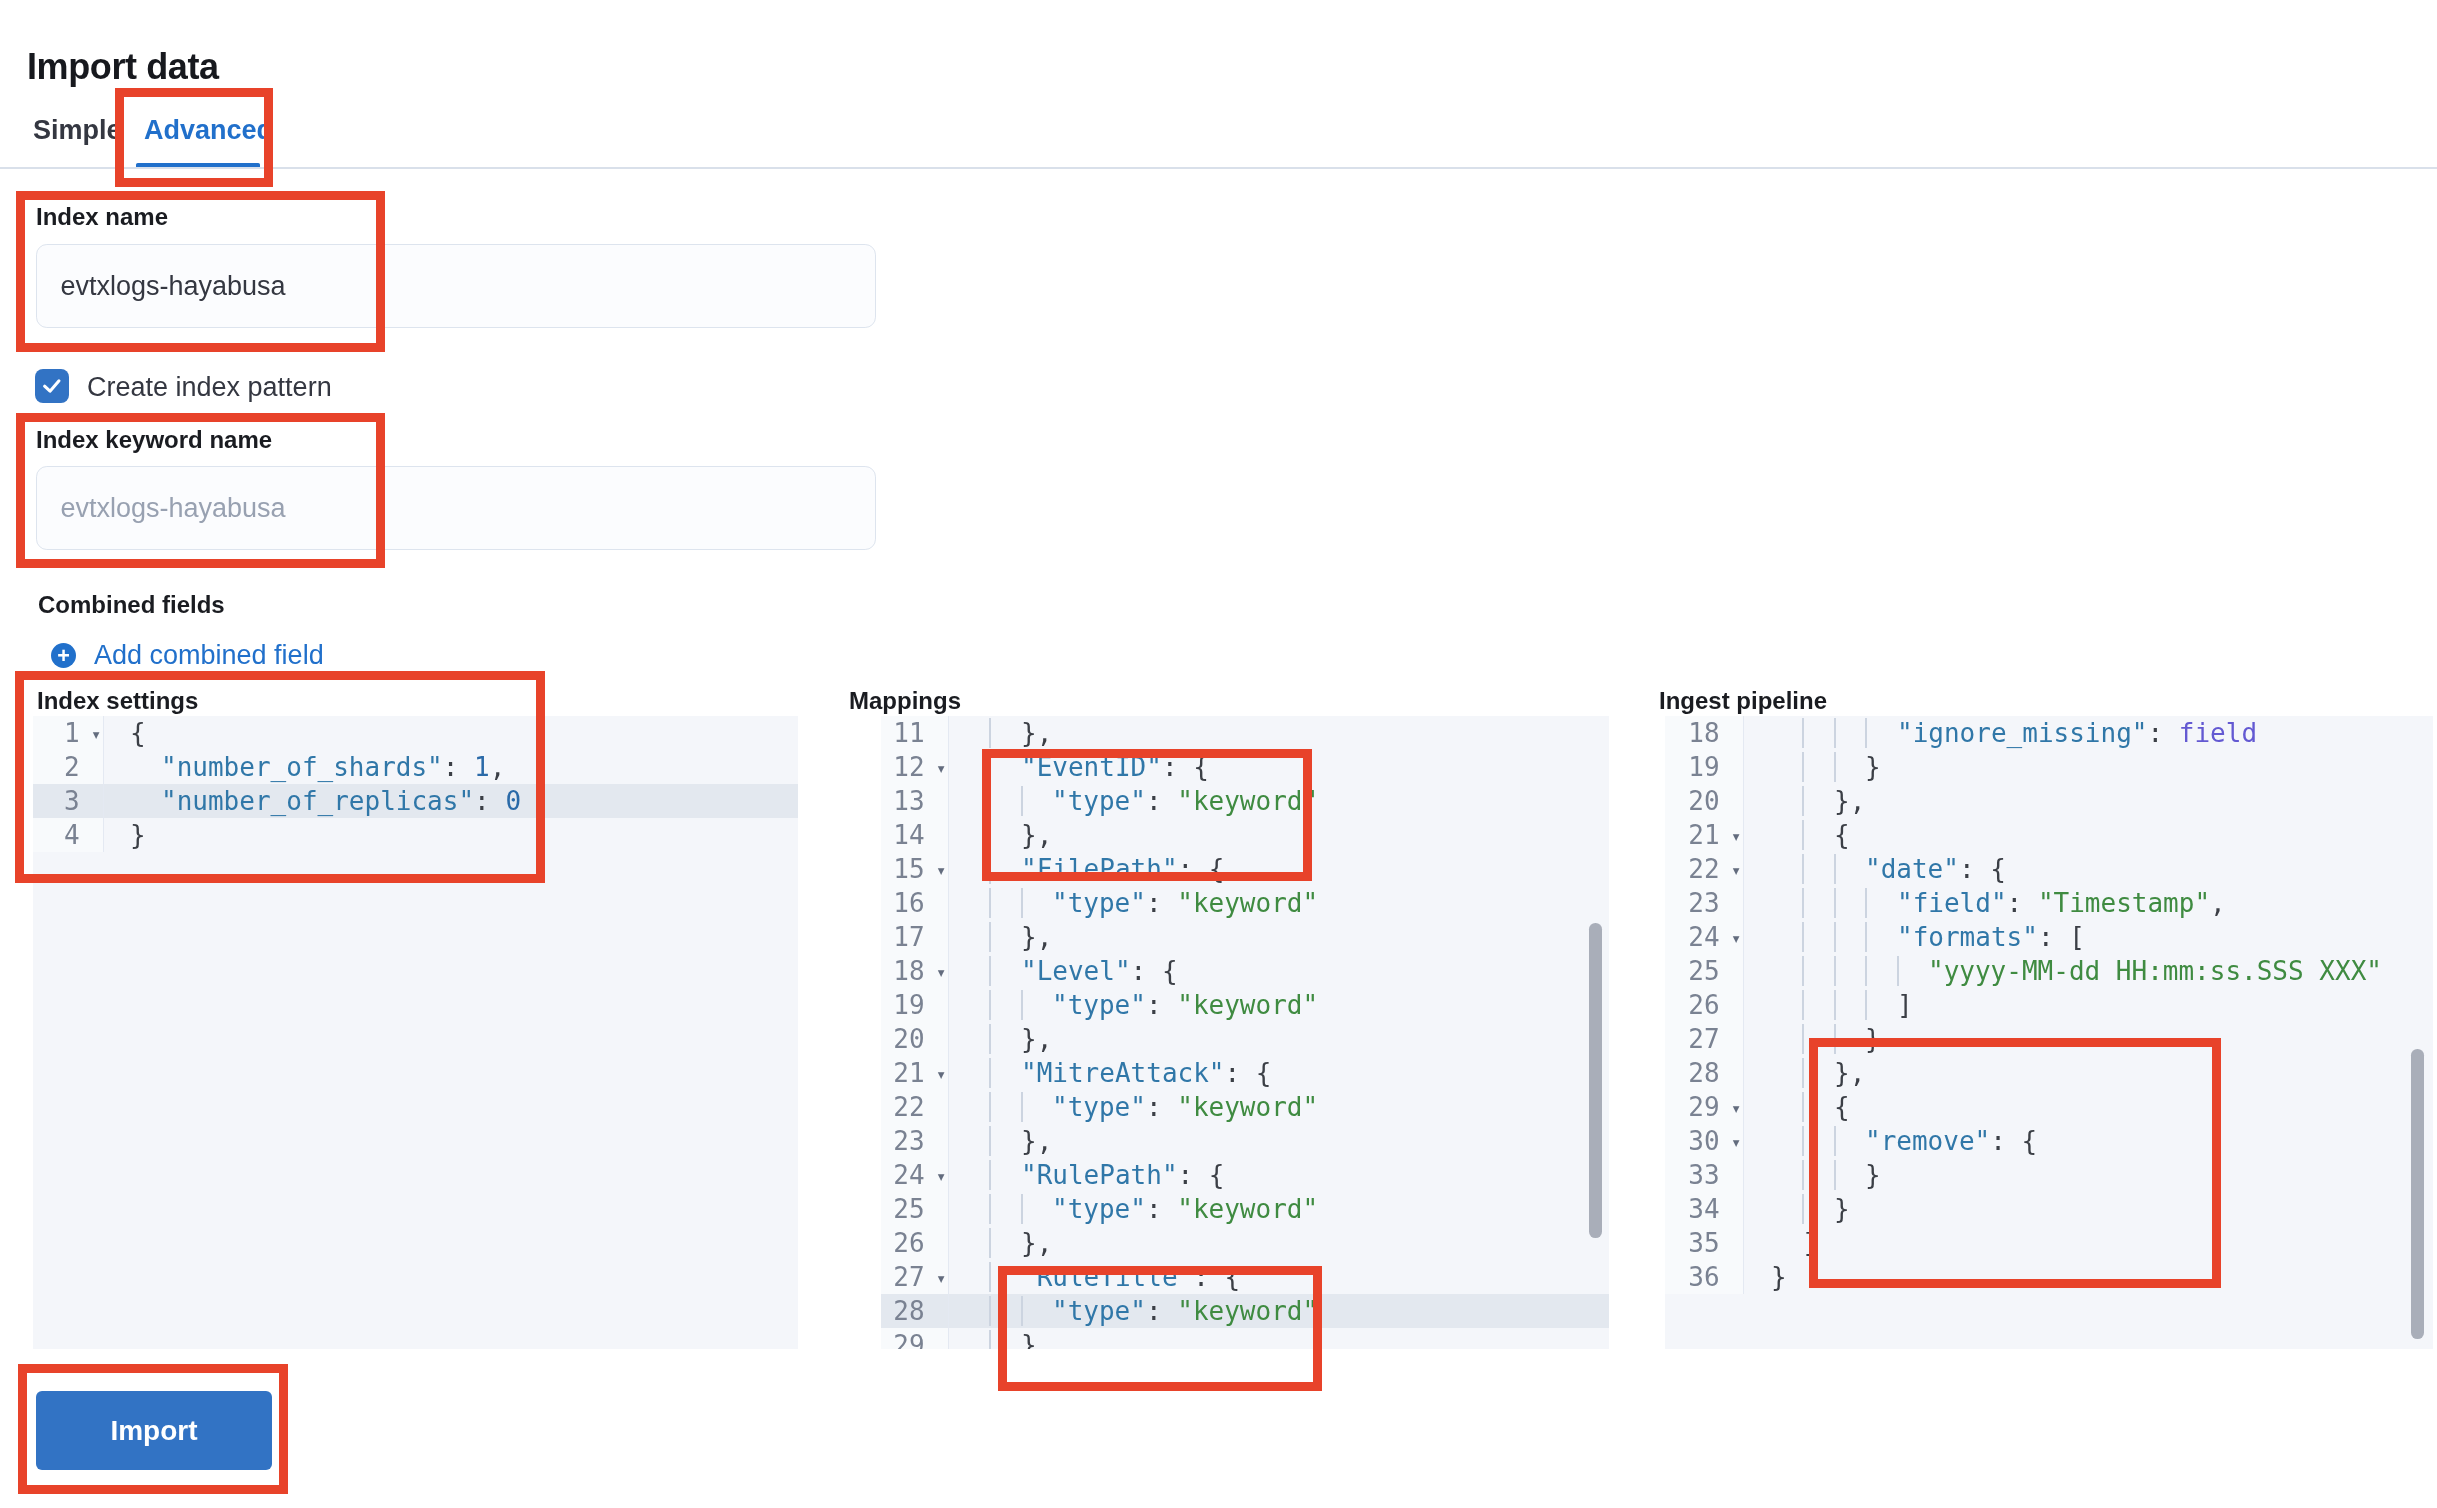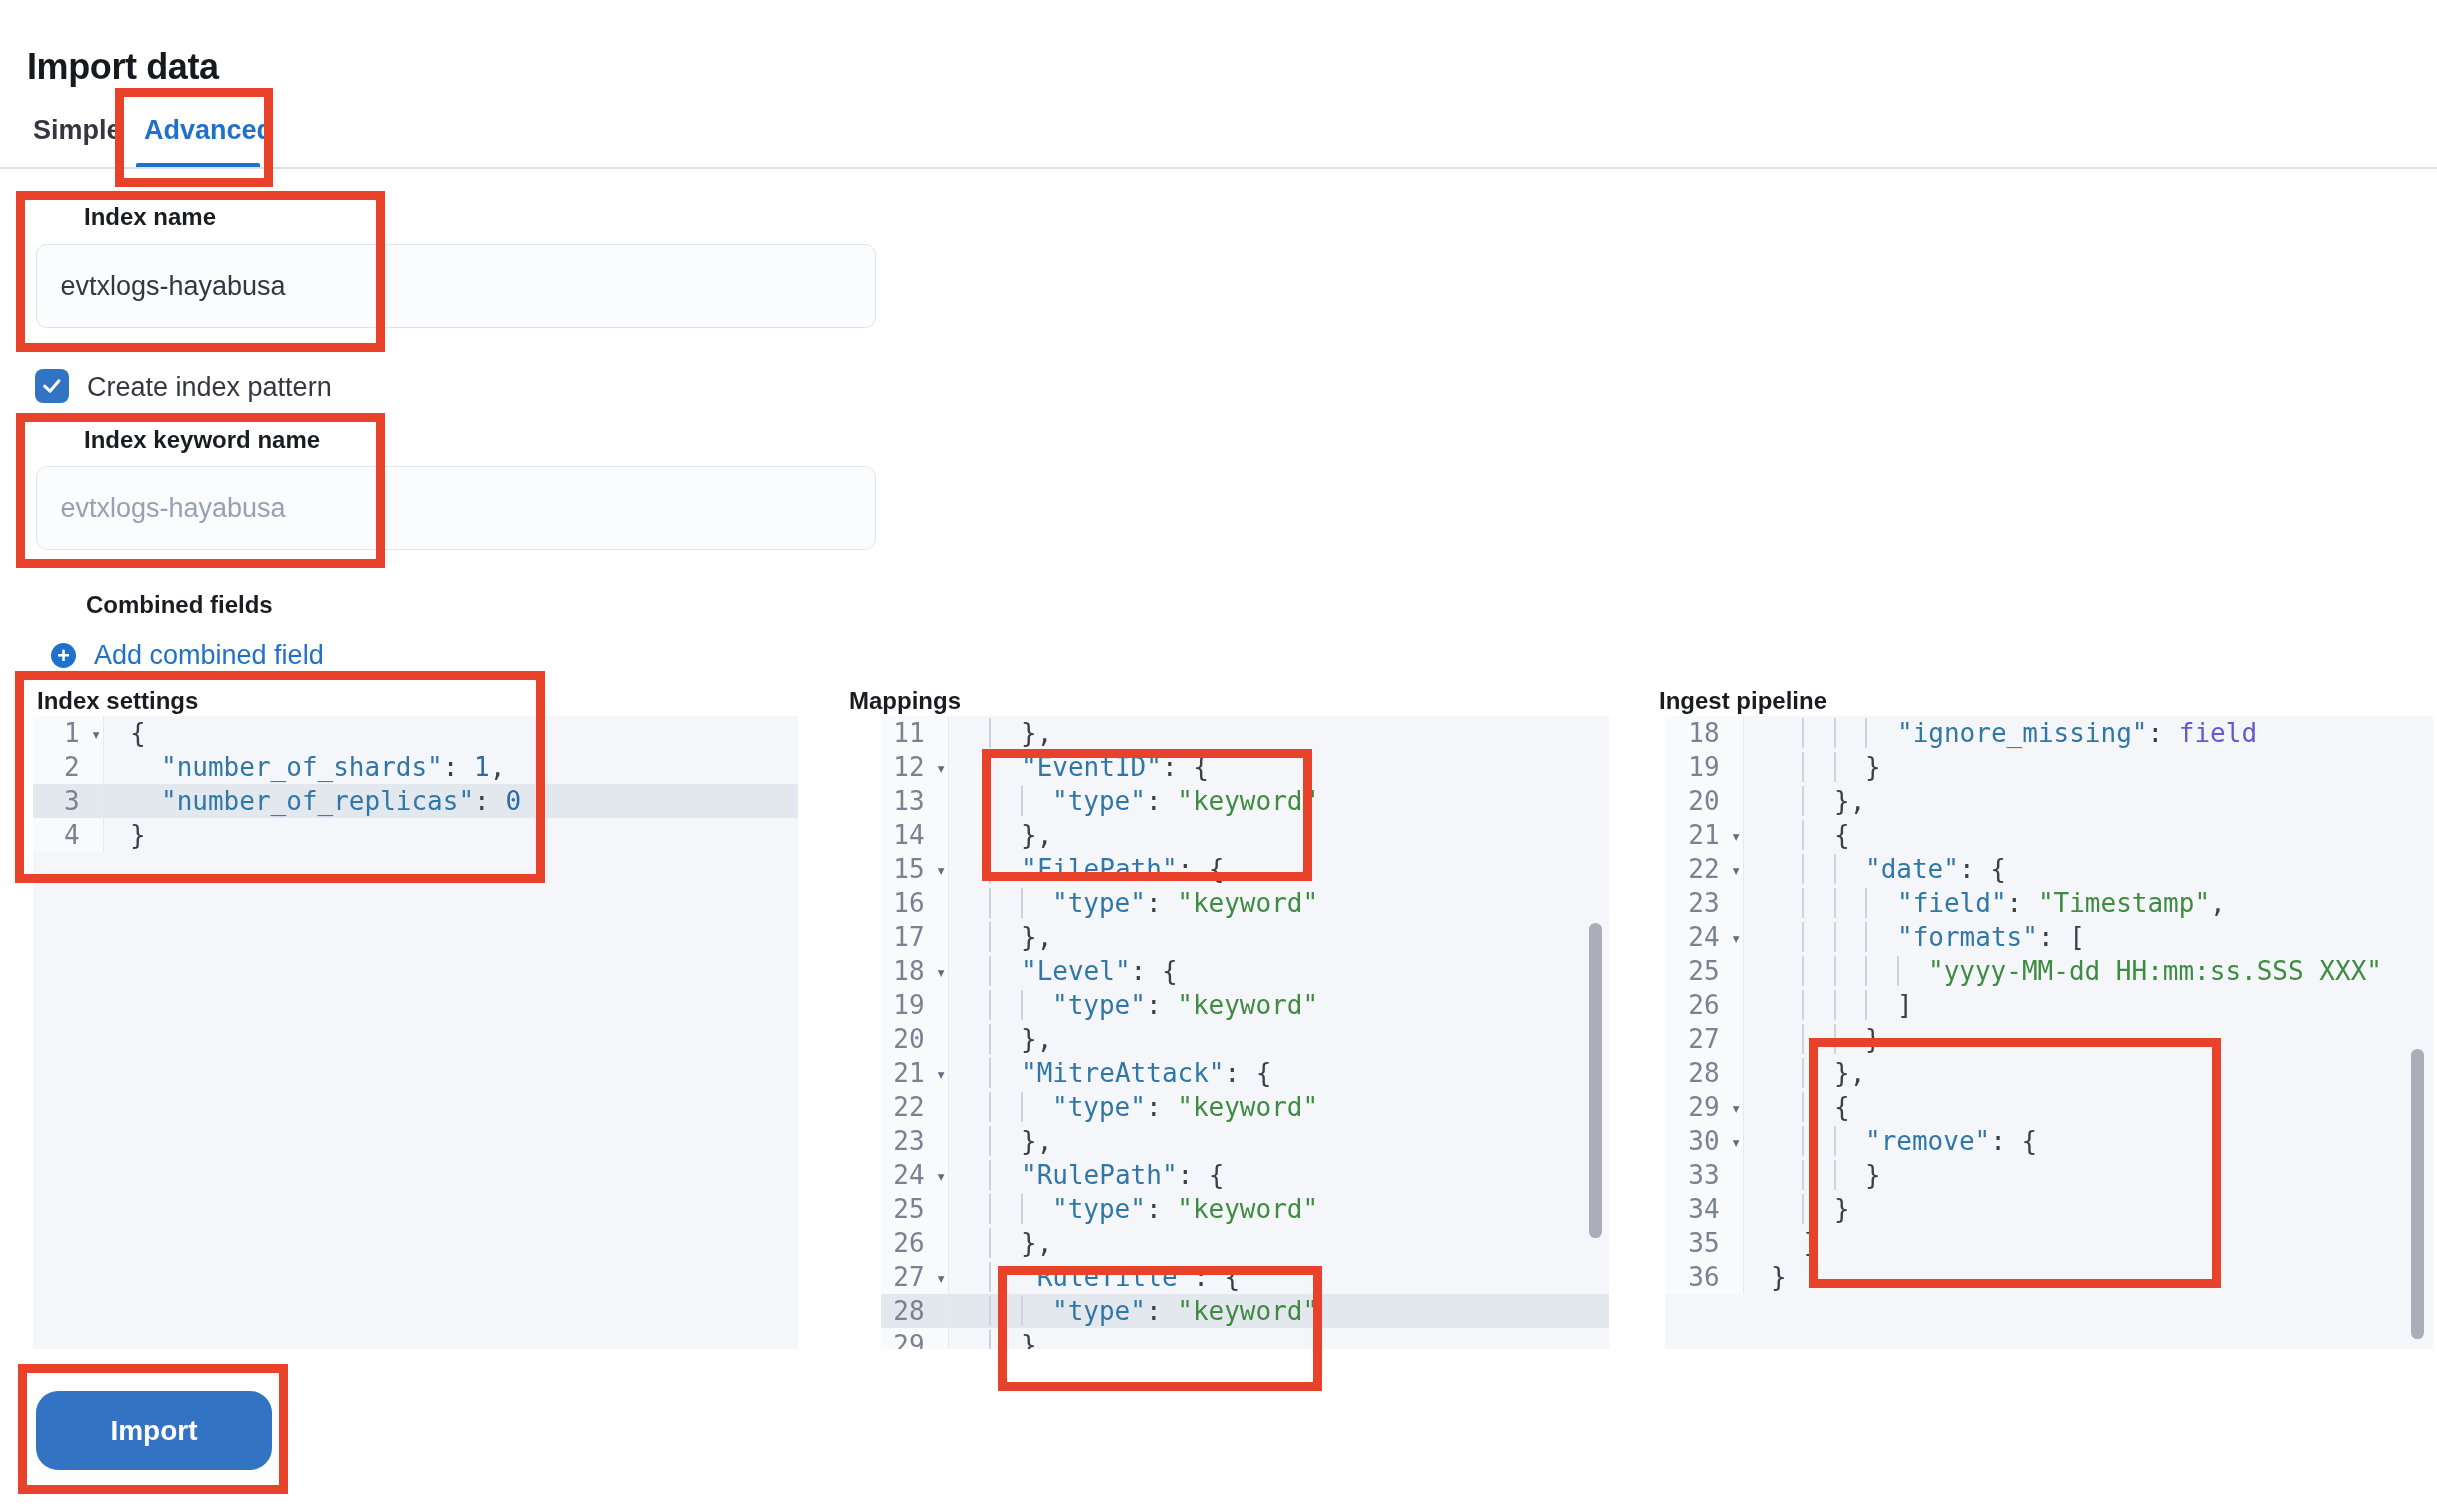--- a/index.html
+++ b/index.html
@@ -30,21 +30,21 @@
     left:136px;top:163px;width:124px;height:6.3px;
     background:var(--c-link_blue);border-radius:1.8px;
   }
   #header-divider{
     left:0;top:167px;width:2438px;height:1.8px;
     background:#d9e0ea;
   }
 
   
   .form-label{
-    font-size:24px;font-weight:700;color:#1a1c21;white-space:nowrap;margin-left:48px;
+    font-size:24px;font-weight:700;color:#1a1c21;white-space:nowrap;
   }
   .text-input{
     left:36px;width:840px;height:84px;
     border:1.8px solid #dde4ee;border-radius:10.8px;
     background:#fbfcfe;
     font-family:"Liberation Sans",sans-serif;
     font-size:27px;color:#343741;
     padding:0 0 0 23.4px;box-sizing:border-box;outline:none;
   }
   .text-input::placeholder{color:#98a1b1;opacity:1;}
@@ -117,21 +117,21 @@
   .annot{
     border:9px solid var(--c-annotation_red);
     background:transparent;pointer-events:none;z-index:50;
     box-sizing:border-box;
   }
 
   
   #import-button{
     left:36px;top:1391px;width:236px;height:79px;
     background:var(--c-primary_blue);
-    border:none;border-radius:22px;
+    border:none;border-radius:6px;
     color:#ffffff;font-family:"Liberation Sans",sans-serif;
     font-size:28px;font-weight:600;cursor:pointer;
   }
 </style>
 </head>
 <body>
 
 <div id="canvas">
 
   <h1 class="abs" id="page-title">Import data</h1>

